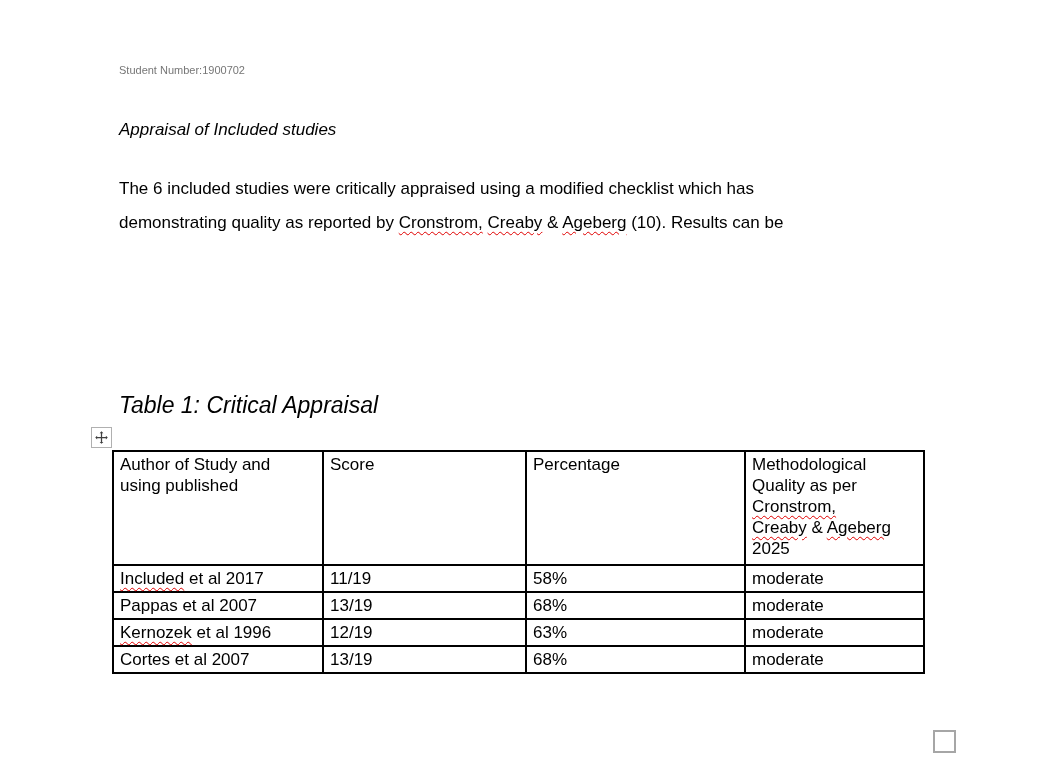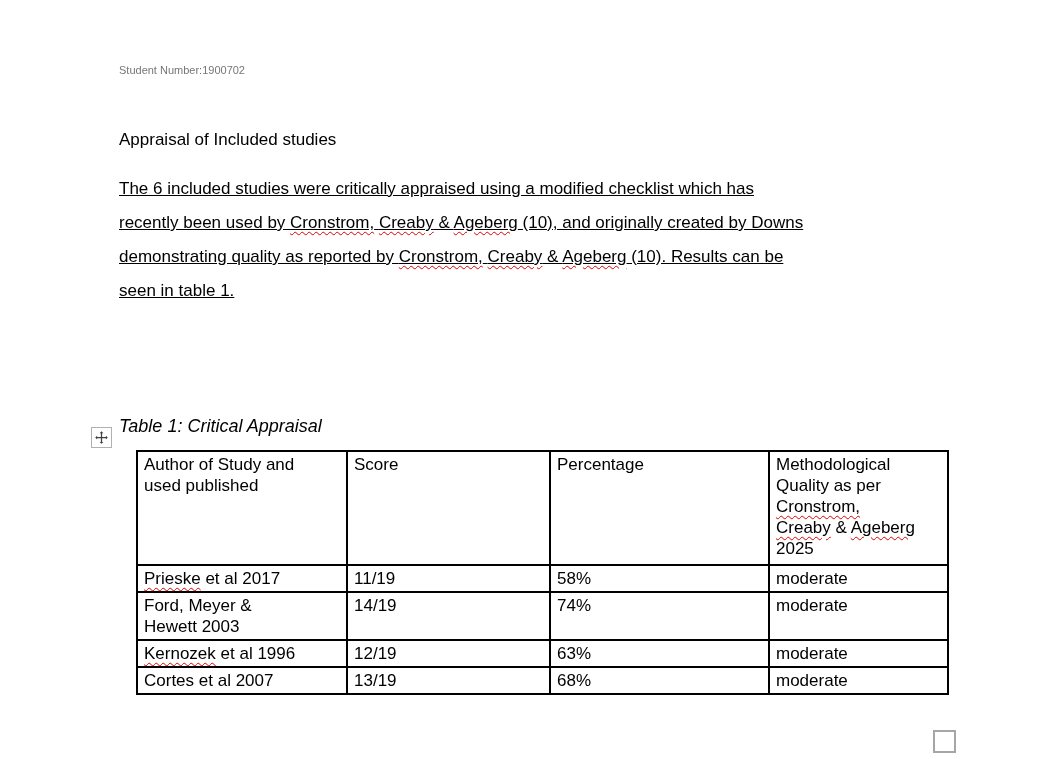--- a/index.html
+++ b/index.html
@@ -15,43 +15,43 @@
   html,body{margin:0;padding:0;}
   body{
     width:1053px;height:759px;
     background:var(--page-background);
     font-family:"Liberation Sans","DejaVu Sans",sans-serif;
     color:var(--text);
     position:relative;overflow:hidden;
   }
   .abs{position:absolute;}
   .student{left:119px;top:64px;font-size:11px;color:var(--muted-text);white-space:pre;}
-  .heading{left:119px;top:130px;font-size:17px;white-space:pre;}
+  .heading{left:119px;top:120px;font-size:17px;font-style:italic;white-space:pre;}
   .para{left:119px;top:172px;font-size:17px;line-height:34px;}
-  .para .tl{white-space:pre;height:34px;text-decoration:underline;}
-  .caption{left:119px;top:416px;font-size:18px;font-style:italic;white-space:pre;}
+  .para .tl{white-space:pre;height:34px;}
+  .caption{left:119px;top:392px;font-size:23px;font-style:italic;white-space:pre;}
   .sq{
     text-decoration-line:underline;
     text-decoration-style:wavy;
     text-decoration-color:var(--squiggle);
     text-decoration-thickness:1px;
     text-underline-offset:3px;
   }
   
   .move-handle{
     left:91px;top:427px;width:21px;height:21px;
     border:1.5px solid var(--handle-border);
     background:#fff;
     display:flex;align-items:center;justify-content:center;
     cursor:move;
   }
   .move-handle svg{display:block;}
   
   table.doc-table{
-    position:absolute;left:136px;top:450px;
+    position:absolute;left:112px;top:450px;
     border-collapse:collapse;table-layout:fixed;width:811px;padding-left:30px;
   }
   table.doc-table td{
     border:2px solid var(--table-border);
     vertical-align:top;
     padding:2px 6px;
     font-size:17px;line-height:21px;
   }
   table.doc-table td .tl{white-space:pre;}
   table.doc-table tr:first-child td{height:114px;}
@@ -67,23 +67,21 @@
 <body>
 
 <div>
 
   <div class="abs student">Student Number:1900702</div>
 
   <div class="abs heading">Appraisal of Included studies</div>
 
   <div class="abs para">
       <div class="tl"><span>The 6 included studies were critically appraised using a modified checklist which has</span></div>
-      <div class="tl"><span>recently been used by </span><span class="sq">Cronstrom,</span><span> </span><span class="sq">Creaby</span><span> &amp; </span><span class="sq">Ageberg</span><span> (10), and originally created by Downs</span></div>
       <div class="tl"><span>demonstrating quality as reported by </span><span class="sq">Cronstrom,</span><span> </span><span class="sq">Creaby</span><span> &amp; </span><span class="sq">Ageberg</span><span> (10). Results can be</span></div>
-      <div class="tl"><span>seen in table 1.</span></div>
     </div>
 
   <div class="abs caption">Table 1: Critical Appraisal</div>
 
   <div class="abs move-handle">
     <span>
       <svg width="15" height="15" viewBox="0 0 24 24" aria-hidden="true">
         <path d="M12 2l3 3h-2v6h6V9l3 3-3 3v-2h-6v6h2l-3 3-3-3h2v-6H5v2l-3-3 3-3v2h6V5H9l3-3z" fill="#3f3f3f"></path>
       </svg>
     </span>
@@ -93,60 +91,59 @@
     <colgroup>
       <col style="width:210px">
       <col style="width:203px">
       <col style="width:219px">
       <col style="width:179px">
     </colgroup>
     <tbody>
         <tr>
           <td>
             <div class="tl"><span>Author of Study and</span></div>
-            <div class="tl"><span>used published</span></div>
+            <div class="tl"><span>using published</span></div>
           </td>
           <td>
             <div class="tl"><span>Score</span></div>
           </td>
           <td>
             <div class="tl"><span>Percentage</span></div>
           </td>
           <td>
             <div class="tl"><span>Methodological</span></div>
             <div class="tl"><span>Quality as per</span></div>
             <div class="tl"><span class="sq">Cronstrom,</span></div>
             <div class="tl"><span class="sq">Creaby</span><span> &amp; </span><span class="sq">Ageberg</span></div>
             <div class="tl"><span>2025</span></div>
           </td>
         </tr>
         <tr>
           <td>
-            <div class="tl"><span class="sq">Prieske</span><span> et al 2017</span></div>
+            <div class="tl"><span class="sq">Included</span><span> et al 2017</span></div>
           </td>
           <td>
             <div class="tl"><span>11/19</span></div>
           </td>
           <td>
             <div class="tl"><span>58%</span></div>
           </td>
           <td>
             <div class="tl"><span>moderate</span></div>
           </td>
         </tr>
         <tr>
           <td>
-            <div class="tl"><span>Ford, Meyer &amp;</span></div>
-            <div class="tl"><span>Hewett 2003</span></div>
+            <div class="tl"><span>Pappas et al 2007</span></div>
           </td>
           <td>
-            <div class="tl"><span>14/19</span></div>
+            <div class="tl"><span>13/19</span></div>
           </td>
           <td>
-            <div class="tl"><span>74%</span></div>
+            <div class="tl"><span>68%</span></div>
           </td>
           <td>
             <div class="tl"><span>moderate</span></div>
           </td>
         </tr>
         <tr>
           <td>
             <div class="tl"><span class="sq">Kernozek</span><span> et al 1996</span></div>
           </td>
           <td>

